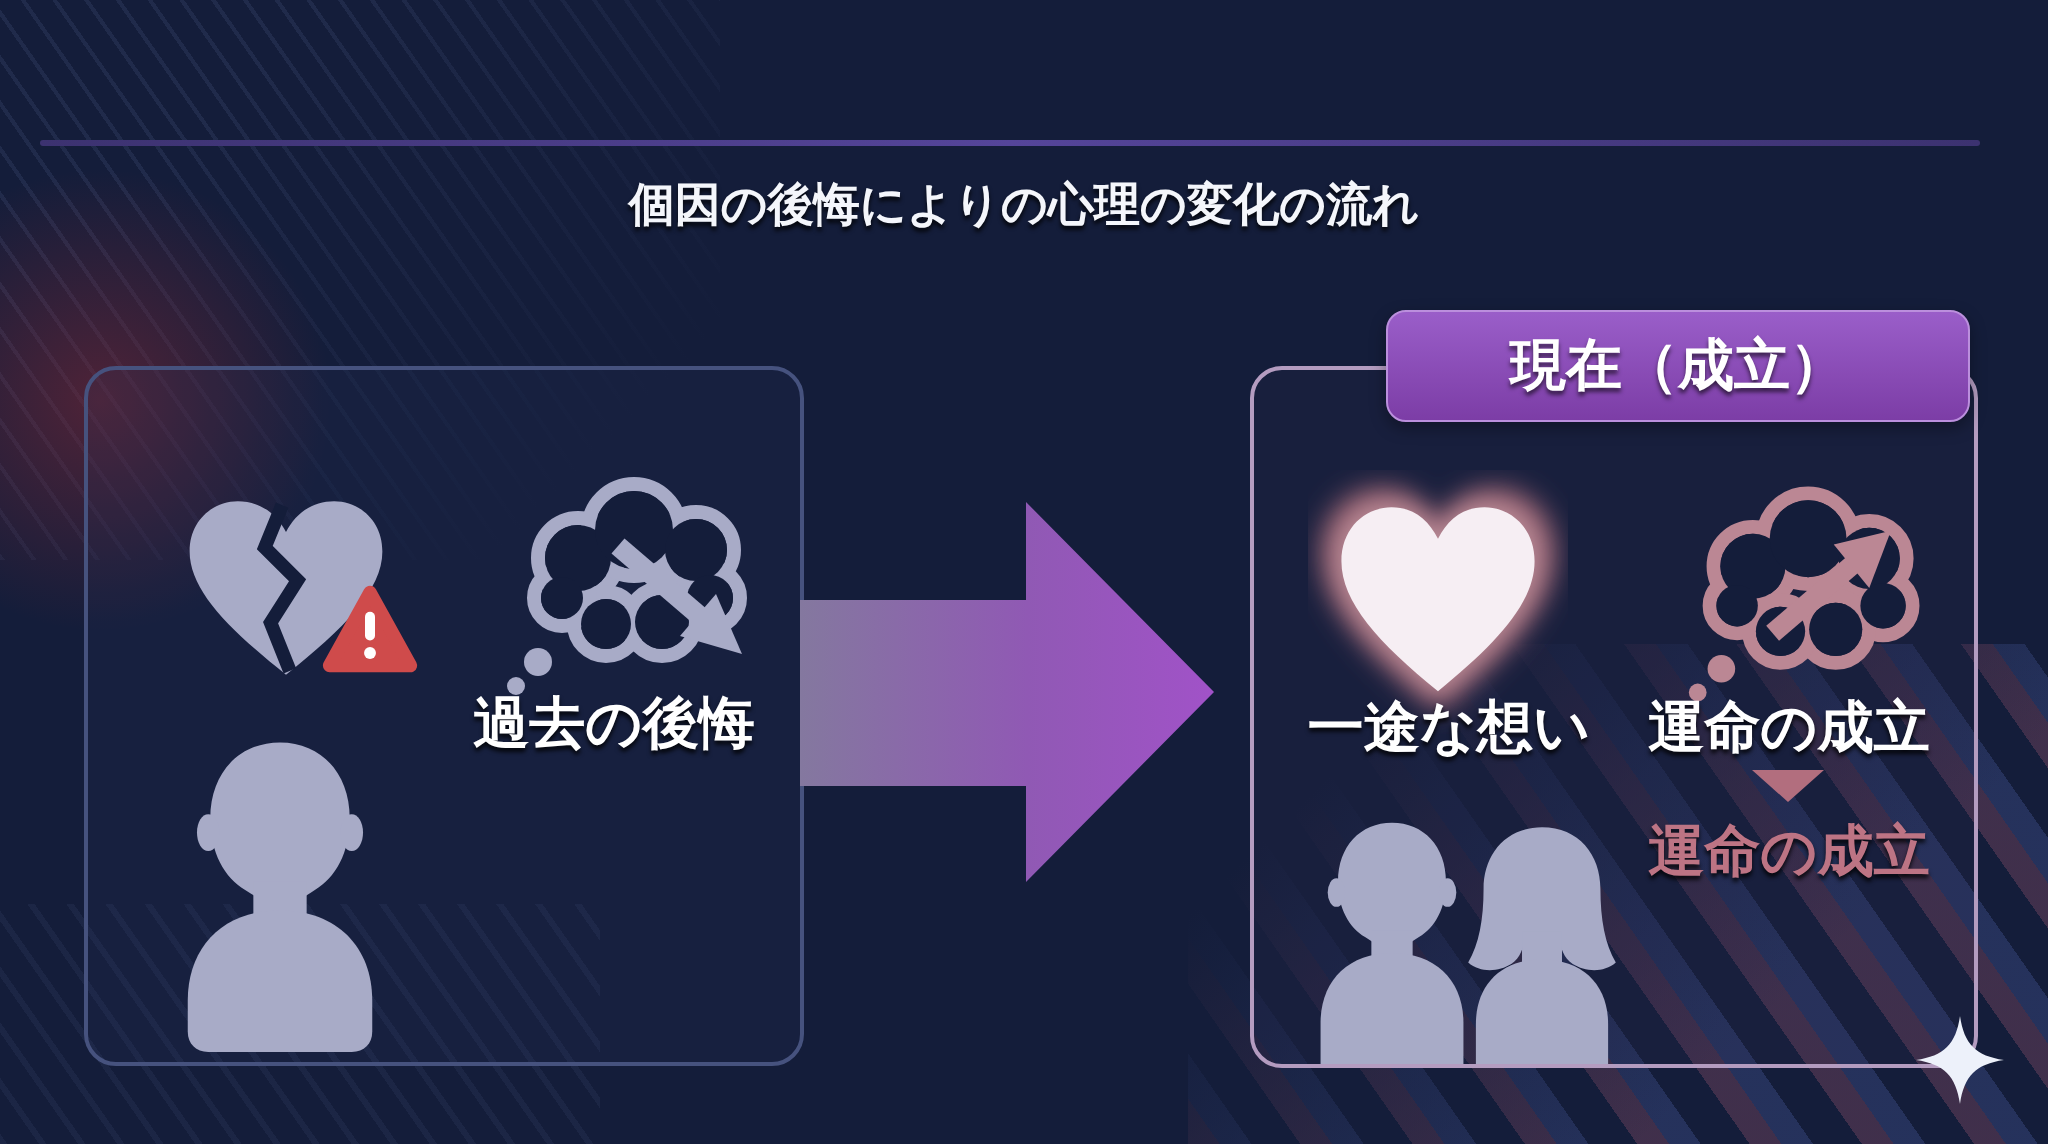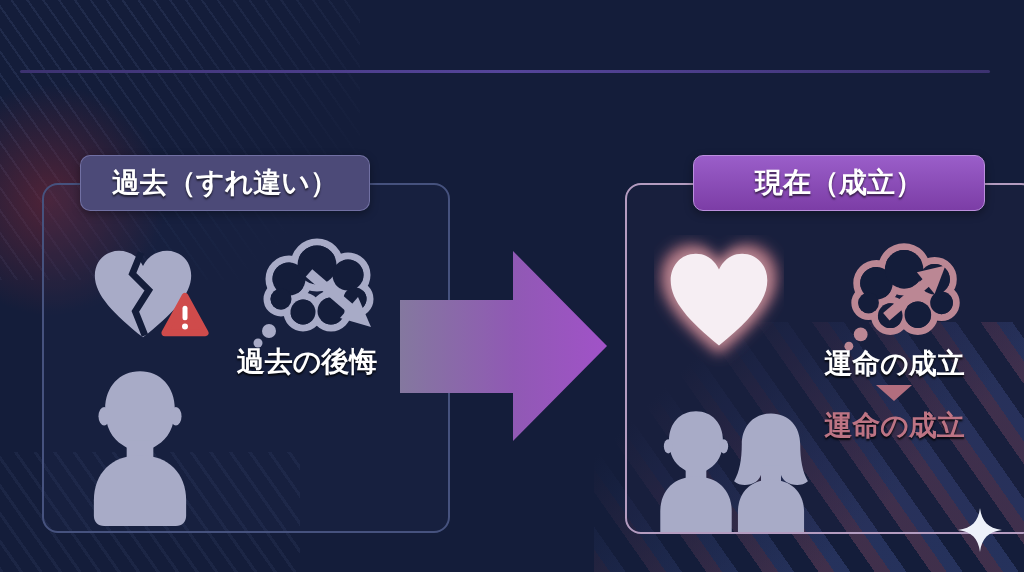--- a/index.html
+++ b/index.html
@@ -52,21 +52,21 @@
     position:absolute;left:20px;top:70px;width:970px;height:3px;
     background:linear-gradient(90deg,#3c3270,#55459a 50%,#3c3270);
     border-radius:2px;
   }
   .subtitle{
     position:absolute;left:0;top:87px;width:100%;
     text-align:center;font-size:23px;font-weight:bold;color:#f4f6fb;
     text-shadow:0 2px 2px rgba(0,0,0,0.8);
   }
   
-  .panel{position:absolute;border-radius:16px;padding-left:48px;}
+  .panel{position:absolute;border-radius:16px;}
   .panel-left{
     left:42px;top:183px;width:356px;height:346px;
     border:2px solid #46527e;background:rgba(44,56,98,0.14);
   }
   .panel-right{
     left:625px;top:183px;width:360px;height:347px;
     border:2px solid #b49cc0;background:rgba(60,50,90,0.12);
   }
   .badge{
     position:absolute;height:54px;border-radius:10px;
@@ -105,20 +105,21 @@
 <div class="stage">
 
   <div class="deco stripes-tl"></div>
   <div class="deco stripes-tl-fade"></div>
   <div class="deco red-glow"></div>
   <div class="deco stripes-bl"></div>
   <div class="deco stripes-br"></div>
   <div class="deco stripes-br-fade"></div>
 
   <div class="title-rule"></div>
+  <div class="subtitle">個因の後悔によりの心理の変化の流れ</div>
 
   <section class="panel panel-left">
 
     <div class="p-item" style="left:40px;top:56px;">
       <svg width="118" height="106" viewBox="0 0 120 110">
         <path d="M60,100 C30,76 10,56 10,36 C10,20 22,10 35,10 C46,10 55,16 60,26 C65,16 74,10 85,10 C98,10 110,20 110,36 C110,56 90,76 60,100 Z" fill="#a8abc7"></path>
         <polyline points="58,12 49,34 66,51 52,73 62,98" fill="none" stroke="#141d3a" stroke-width="7" stroke-linejoin="miter"></polyline>
       </svg>
     </div>
 
@@ -164,21 +165,20 @@
         <g fill="#a8abc7">
           <path d="M60,8 C80,8 94,23 94,45 C94,62 87,74 77,80 C71,84 66,87 60,87 C54,87 49,84 43,80 C33,74 26,62 26,45 C26,23 40,8 60,8 Z"></path>
           <ellipse cx="25" cy="52" rx="5.5" ry="9"></ellipse>
             <ellipse cx="95" cy="52" rx="5.5" ry="9"></ellipse>
           <rect x="47" y="76" width="26" height="20"></rect>
           <path d="M60,90 C32,90 15,108 15,134 L15,149 C15,155 19,159 25,159 L95,159 C101,159 105,155 105,149 L105,134 C105,108 88,90 60,90 Z"></path>
         </g>
       </svg>
     </div>
   </section>
-  <div class="badge badge-left">過去（すれ違い）</div>
 
   <div class="p-item" style="left:398px;top:249px;">
     <svg width="212" height="194" viewBox="0 0 212 194">
       <defs>
         <linearGradient id="arrowGrad" x1="0" y1="0" x2="1" y2="0">
           <stop offset="0" stop-color="#84789f"></stop>
           <stop offset="0.55" stop-color="#9059b4"></stop>
           <stop offset="1" stop-color="#a152c8"></stop>
         </linearGradient>
       </defs>
@@ -221,20 +221,21 @@
             <circle cx="52" cy="83" r="12.5"></circle>
           <circle cx="30" cy="70" r="10.5"></circle>
         </g>
         <circle cx="22" cy="102" r="7" fill="#bb8794"></circle>
         <circle cx="10" cy="114" r="4.5" fill="#bb8794"></circle>
         <line x1="48" y1="84" x2="90" y2="48" stroke="#bb8794" stroke-width="10"></line>
         <polygon points="108,32 97,61 79,39" fill="#bb8794"></polygon>
       </svg>
     </div>
 
+    <div class="caption" style="left:10px;top:160px;width:175px;">一途な想い</div>
     <div class="caption" style="left:185px;top:160px;width:165px;">運命の成立</div>
 
     <div class="tri-down" style="left:249px;top:200px;"></div>
 
     <div class="caption caption-pink" style="left:185px;top:222px;width:165px;">運命の成立</div>
 
     <div class="p-item" style="left:14px;top:220px;">
       <svg width="110" height="127" viewBox="0 0 120 160">
         <g fill="#a8abc7">
           <path d="M60,8 C80,8 94,23 94,45 C94,62 87,74 77,80 C71,84 66,87 60,87 C54,87 49,84 43,80 C33,74 26,62 26,45 C26,23 40,8 60,8 Z"></path>

